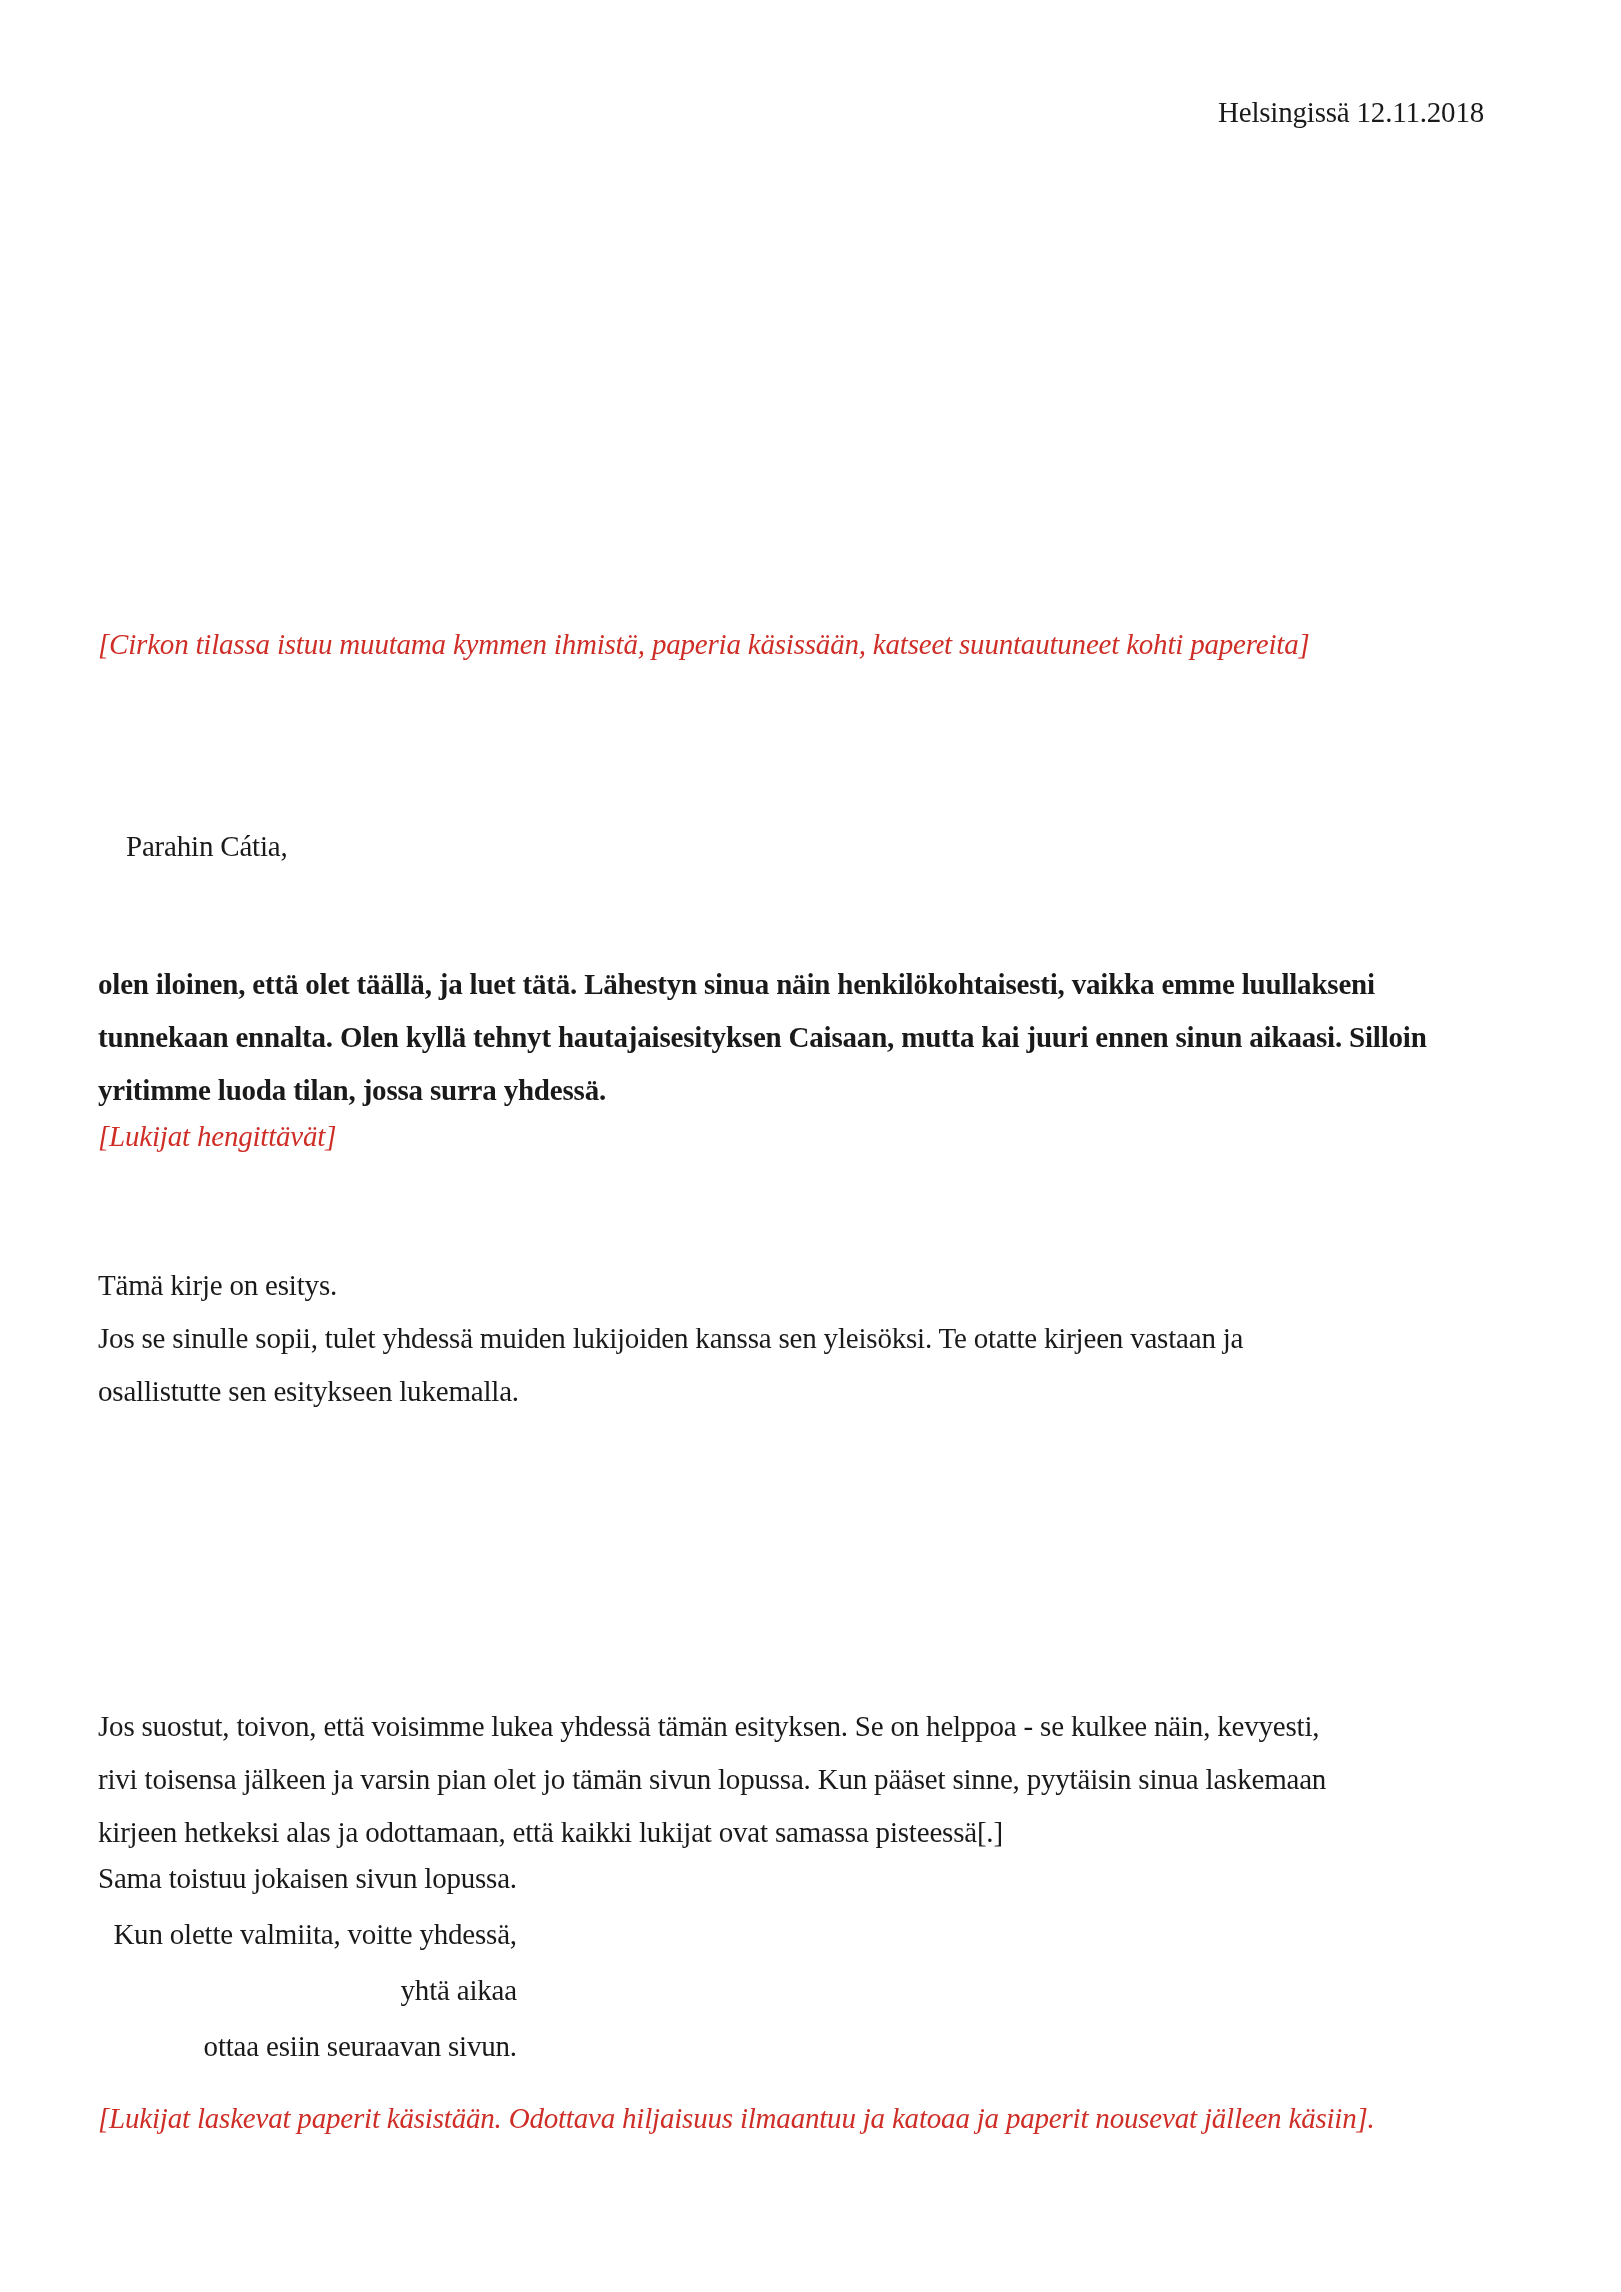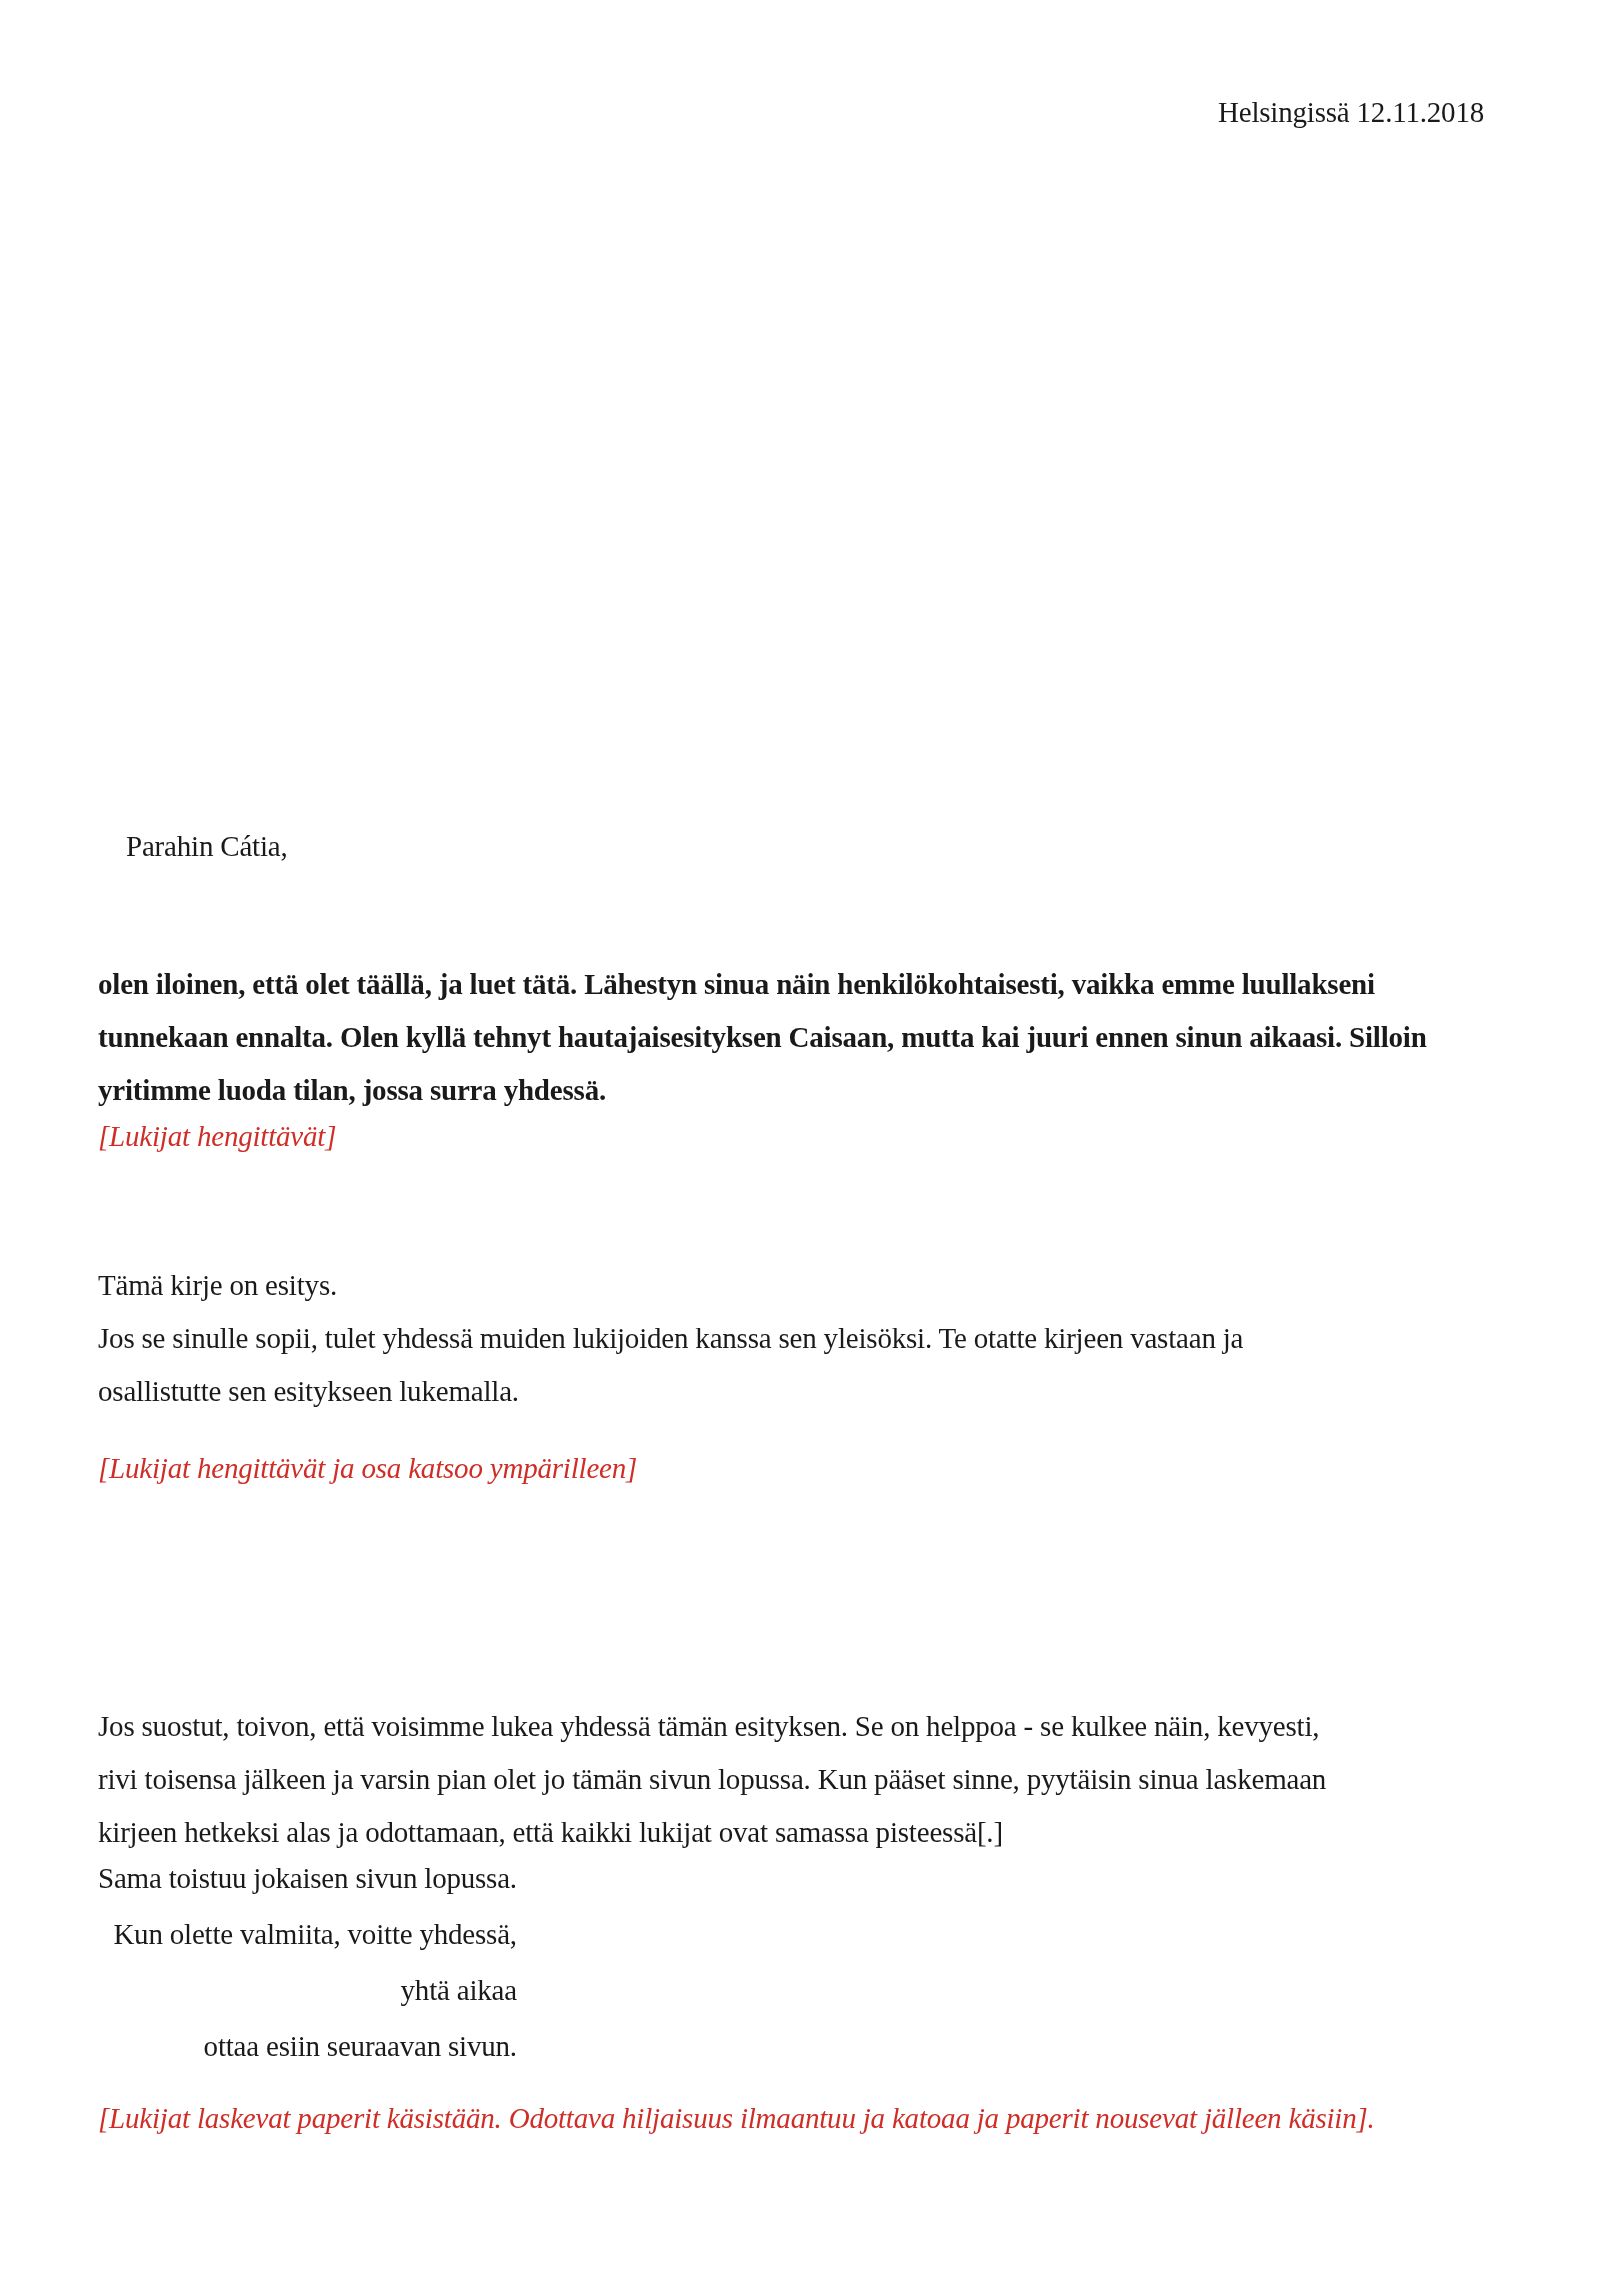--- a/index.html
+++ b/index.html
@@ -56,34 +56,34 @@
   .stage-3 { top: 1449px; }
   .stage-4 { top: 2099px; }
 </style>
 </head>
 <body>
 
 <div class="page">
 
   <div class="abs date body-text">Helsingissä 12.11.2018</div>
 
+  <div class="abs stage stage-1">[Cirkon tilassa istuu muutama kymmen ihmistä, paperia käsissään, katseet suuntautuneet kohti papereita]</div>
 
   <div class="abs body-text salutation">Parahin Cátia,</div>
 
   <div class="abs body-text para-1">olen iloinen, että olet täällä, ja luet tätä. Lähestyn sinua näin henkilökohtaisesti, vaikka emme luullakseni
 tunnekaan ennalta. Olen kyllä tehnyt hautajaisesityksen Caisaan, mutta kai juuri ennen sinun aikaasi. Silloin
 yritimme luoda tilan, jossa surra yhdessä.</div>
 
   <div class="abs stage stage-2">[Lukijat hengittävät]</div>
 
   <div class="abs body-text para-2">Tämä kirje on esitys.
 Jos se sinulle sopii, tulet yhdessä muiden lukijoiden kanssa sen yleisöksi. Te otatte kirjeen vastaan ja
 osallistutte sen esitykseen lukemalla.</div>
 
-  <div class="abs stage stage-3">[Lukijat hengittävät ja osa katsoo ympärilleen]</div>
 
   <div class="abs body-text para-3">Jos suostut, toivon, että voisimme lukea yhdessä tämän esityksen. Se on helppoa - se kulkee näin, kevyesti,
 rivi toisensa jälkeen ja varsin pian olet jo tämän sivun lopussa. Kun pääset sinne, pyytäisin sinua laskemaan
 kirjeen hetkeksi alas ja odottamaan, että kaikki lukijat ovat samassa pisteessä[.]</div>
 
   <div class="abs body-text para-4">Sama toistuu jokaisen sivun lopussa.
 Kun olette valmiita, voitte yhdessä,
 yhtä aikaa
 ottaa esiin seuraavan sivun.</div>
 

